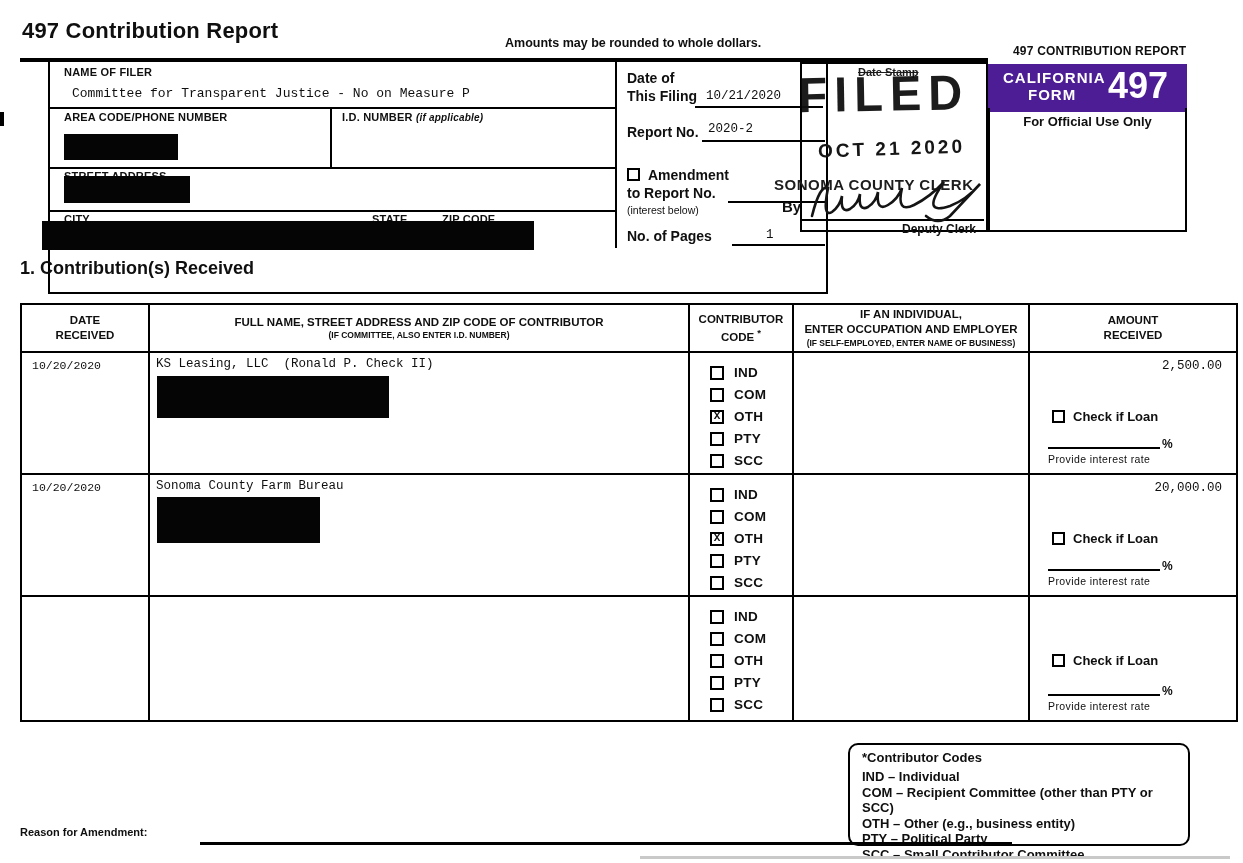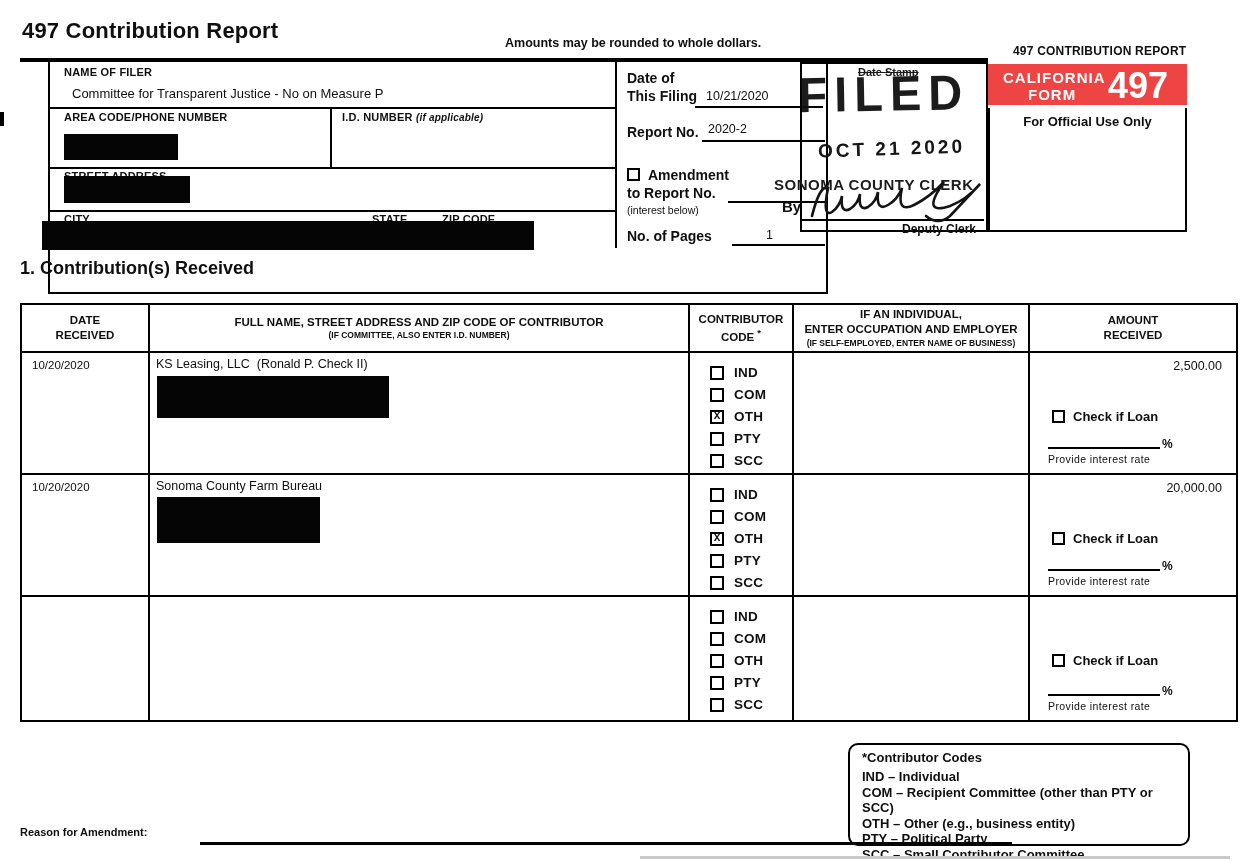--- a/index.html
+++ b/index.html
@@ -1,19 +1,19 @@
 <!DOCTYPE html>
 <html><head>
 <meta charset="utf-8">
 <style>
   html,body{margin:0;padding:0;background:#d9d9d9;}
   .page{position:relative;width:1243px;height:863px;background:#ffffff;
         font-family:"Liberation Sans",sans-serif;color:#0f0f0f;overflow:hidden;}
   .abs{position:absolute;}
-  .mono{font-family:Liberation Sans, sans-serif;}
+  .mono{font-family:Liberation Mono, monospace;}
   .redact{position:absolute;background:#050505;}
   .cb{display:inline-flex;align-items:center;justify-content:center;box-sizing:border-box;
       width:14px;height:14px;border:2px solid #000;background:#fff;flex:none;
       font-family:"Liberation Mono","DejaVu Sans Mono",monospace;font-size:11px;font-weight:bold;line-height:1;}
   .cb-sm{width:13px;height:13px;}
 
   
   .title{left:22px;top:18px;font-size:22px;font-weight:bold;letter-spacing:.2px;}
   .rounding{left:505px;top:36px;font-size:12.5px;font-weight:bold;}
   .corner{left:1013px;top:44px;font-size:12px;font-weight:bold;letter-spacing:.2px;}
@@ -38,21 +38,21 @@
          color:#101010;transform:rotate(-1deg) scaleY(1.05);transform-origin:left top;opacity:.95;}
   .stampdate{position:absolute;left:16px;top:74px;font-size:19px;font-weight:bold;letter-spacing:3px;
              color:#161616;transform:rotate(-2deg);}
   .clerk{position:absolute;left:-28px;top:112px;font-size:15px;font-weight:bold;letter-spacing:.5px;color:#1c1c1c;width:230px;}
   .by-lbl{position:absolute;left:-20px;top:134px;font-size:15px;font-weight:bold;}
   .by-line{position:absolute;left:0px;top:155px;width:182px;height:2px;background:#000;}
   .deputy{position:absolute;left:100px;top:158px;font-size:12px;font-weight:bold;}
   .sig{position:absolute;left:-4px;top:104px;}
 
   
-  .badge{left:988px;top:64px;width:199px;height:41px;background:#ef4444;color:#fff;}
+  .badge{left:988px;top:64px;width:199px;height:48px;background:#4c1d95;color:#fff;}
   .badge-state{position:absolute;left:15px;top:5px;font-size:15px;font-weight:bold;letter-spacing:1px;}
   .badge-form{position:absolute;left:40px;top:22px;font-size:15px;font-weight:bold;letter-spacing:1px;}
   .badge-num{position:absolute;left:120px;top:1px;font-size:36px;font-weight:bold;}
   .official-box{left:988px;top:108px;width:199px;height:124px;border:2px solid #000;border-top:none;box-sizing:border-box;}
   .official-lbl{position:absolute;left:0;right:0;top:6px;text-align:center;font-size:13px;font-weight:bold;}
 
   
   .sec-head{left:20px;top:258px;font-size:18px;font-weight:bold;}
   .ctable{left:20px;top:303px;width:1218px;height:419px;border:2.5px solid #000;box-sizing:border-box;
           display:grid;grid-template-columns:128px 540px 104px 236px 1fr;grid-template-rows:48px 122px 122px 1fr;}

